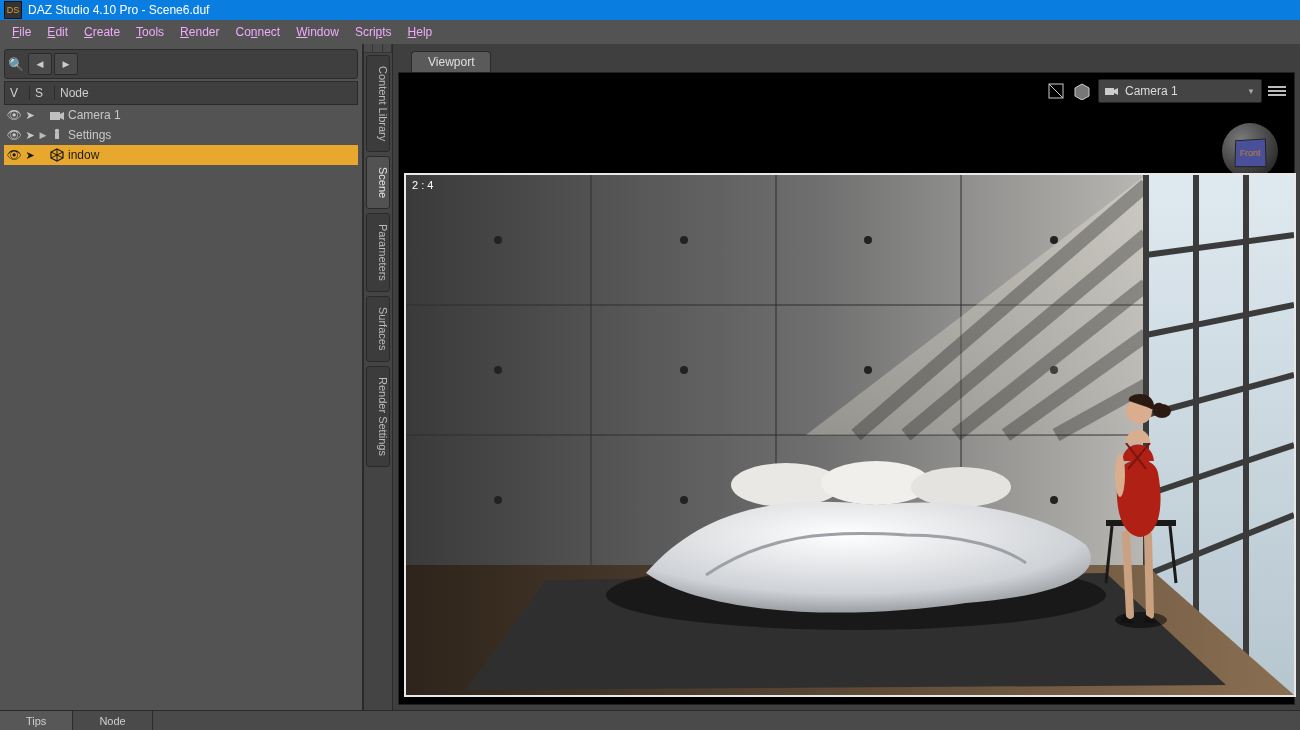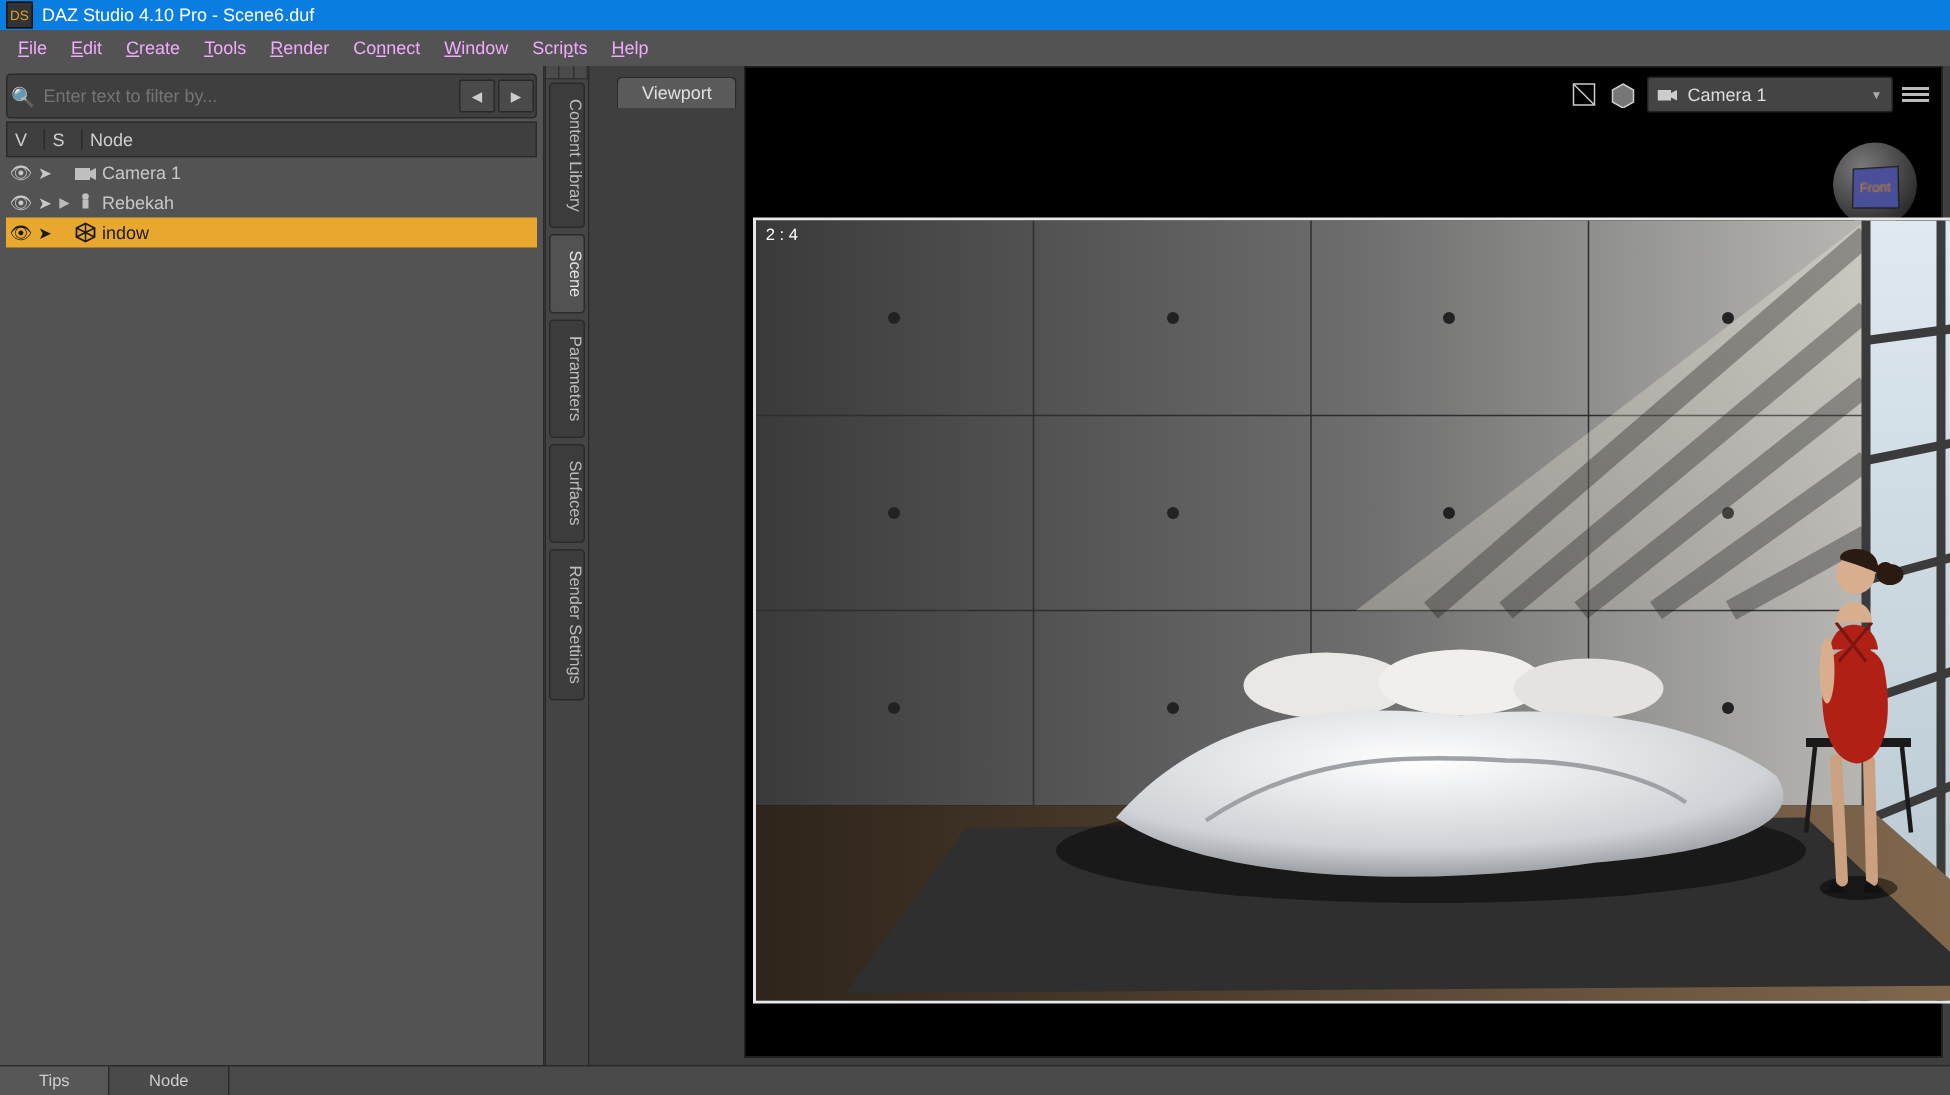--- a/index.html
+++ b/index.html
@@ -33,21 +33,21 @@
   .tree-row .icon{width:18px;text-align:center}
   .tree-row .icon svg{vertical-align:middle}
   .tree-row .label{margin-left:2px}
   
   #sidetabs{width:28px;background:#444;display:flex;flex-direction:column;border-left:1px solid #2a2a2a;border-right:1px solid #2a2a2a}
   #sidetabs .stripe{height:8px;background:#4b4b4b;border-bottom:1px solid #333;display:flex}
   #sidetabs .stripe span{flex:1;border-right:1px solid #333}
   .vtab{writing-mode:vertical-rl;text-orientation:mixed;padding:10px 0;margin:2px 2px;background:#3c3c3c;border:1px solid #2a2a2a;border-radius:3px;color:#bcbcbc;font-size:11px;text-align:center;cursor:default}
   .vtab.active{background:#525252;color:#e6e6e6}
   
-  #viewport-pane{flex:1;background:#3f3f3f;display:flex;flex-direction:row;position:relative}
+  #viewport-pane{flex:1;background:#3f3f3f;display:flex;flex-direction:column;position:relative}
   #vp-tabbar{height:24px;margin-top:4px;display:flex;align-items:flex-end;padding-left:18px}
   #vp-tabbar .tab{background:#5a5a5a;border:1px solid #2a2a2a;border-bottom:none;padding:3px 16px;border-top-left-radius:4px;border-top-right-radius:4px;color:#e0e0e0;font-size:12px}
   #vp-hamburger{position:absolute;right:6px;top:54px;width:18px;height:14px;cursor:default}
   #vp-hamburger div{height:2px;background:#bbb;margin:2px 0}
   
   #viewframe{flex:1;margin:0 5px 5px 5px;background:#000;border:1px solid #222;position:relative}
   
   #vp-tools-top{position:absolute;top:6px;right:8px;display:flex;align-items:center;gap:6px}
   #vp-tools-top .tool-icon{width:20px;height:20px;display:flex;align-items:center;justify-content:center;color:#ccc;font-size:14px}
   #camera-dd{width:150px;height:22px;background:#444;border:1px solid #222;display:flex;align-items:center;padding:0 6px;color:#dcdcdc;border-radius:2px}
@@ -89,21 +89,20 @@
   <div class="menu-item"><u>W</u>indow</div>
   <div class="menu-item">Scri<u>p</u>ts</div>
   <div class="menu-item"><u>H</u>elp</div>
 </div>
 
 <div id="main">
 
   <div id="left">
     <div id="filterbar">
       <span class="search-icon">🔍</span>
-      <input placeholder="Enter text to filter by..." style="">
       <div class="nav-btn">◀</div>
       <div class="nav-btn">▶</div>
     </div>
     <div id="header-row">
       <div class="col v">V</div>
       <div class="col s">S</div>
       <div class="col node">Node</div>
     </div>
     <div id="tree">
 
@@ -123,21 +122,21 @@
       <div class="tree-row">
         <span class="eye">👁</span>
         <span class="sel">➤</span>
         <span class="expand">▶</span>
         <span class="icon">
           <svg width="14" height="14">
               <circle cx="7" cy="3" r="2.2" fill="#bfbfbf"></circle>
               <rect x="5" y="5" width="4" height="6" fill="#bfbfbf"></rect>
             </svg>
         </span>
-        <span class="label">Rebekah</span>
+        <span class="label">Settings</span>
       </div>
 
       <div class="tree-row selected">
         <span class="eye">👁</span>
         <span class="sel">➤</span>
         <span class="placeholder"></span>
         <span class="icon">
           <svg width="14" height="14">
               <polygon points="7,1 13,4 13,10 7,13 1,10 1,4" fill="none" stroke="#1a1a1a" stroke-width="1.2"></polygon>
               <line x1="7" y1="1" x2="7" y2="13" stroke="#1a1a1a"></line>

